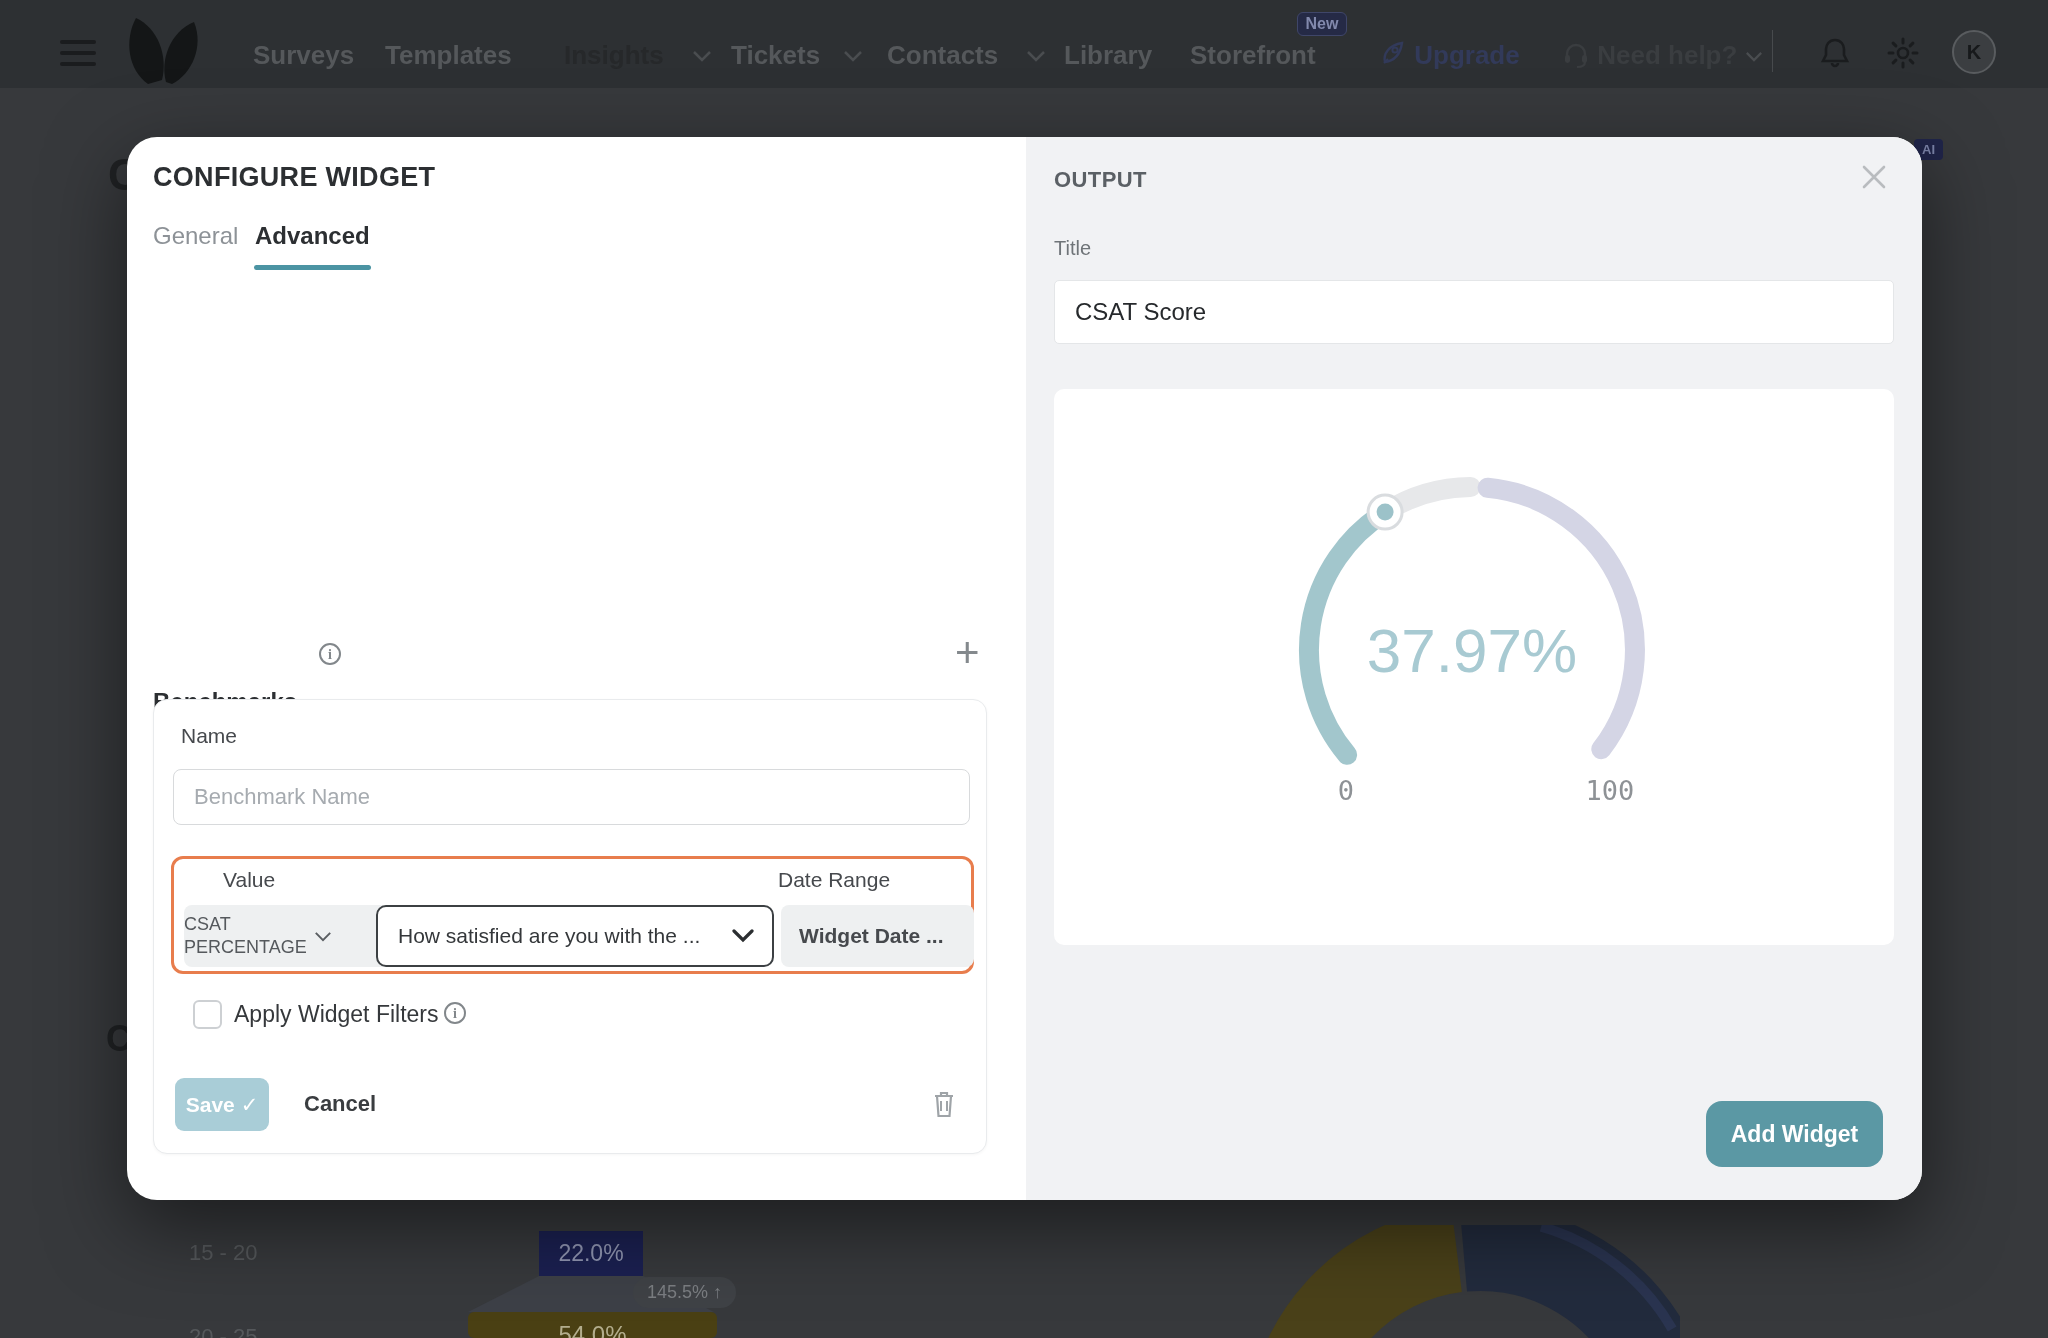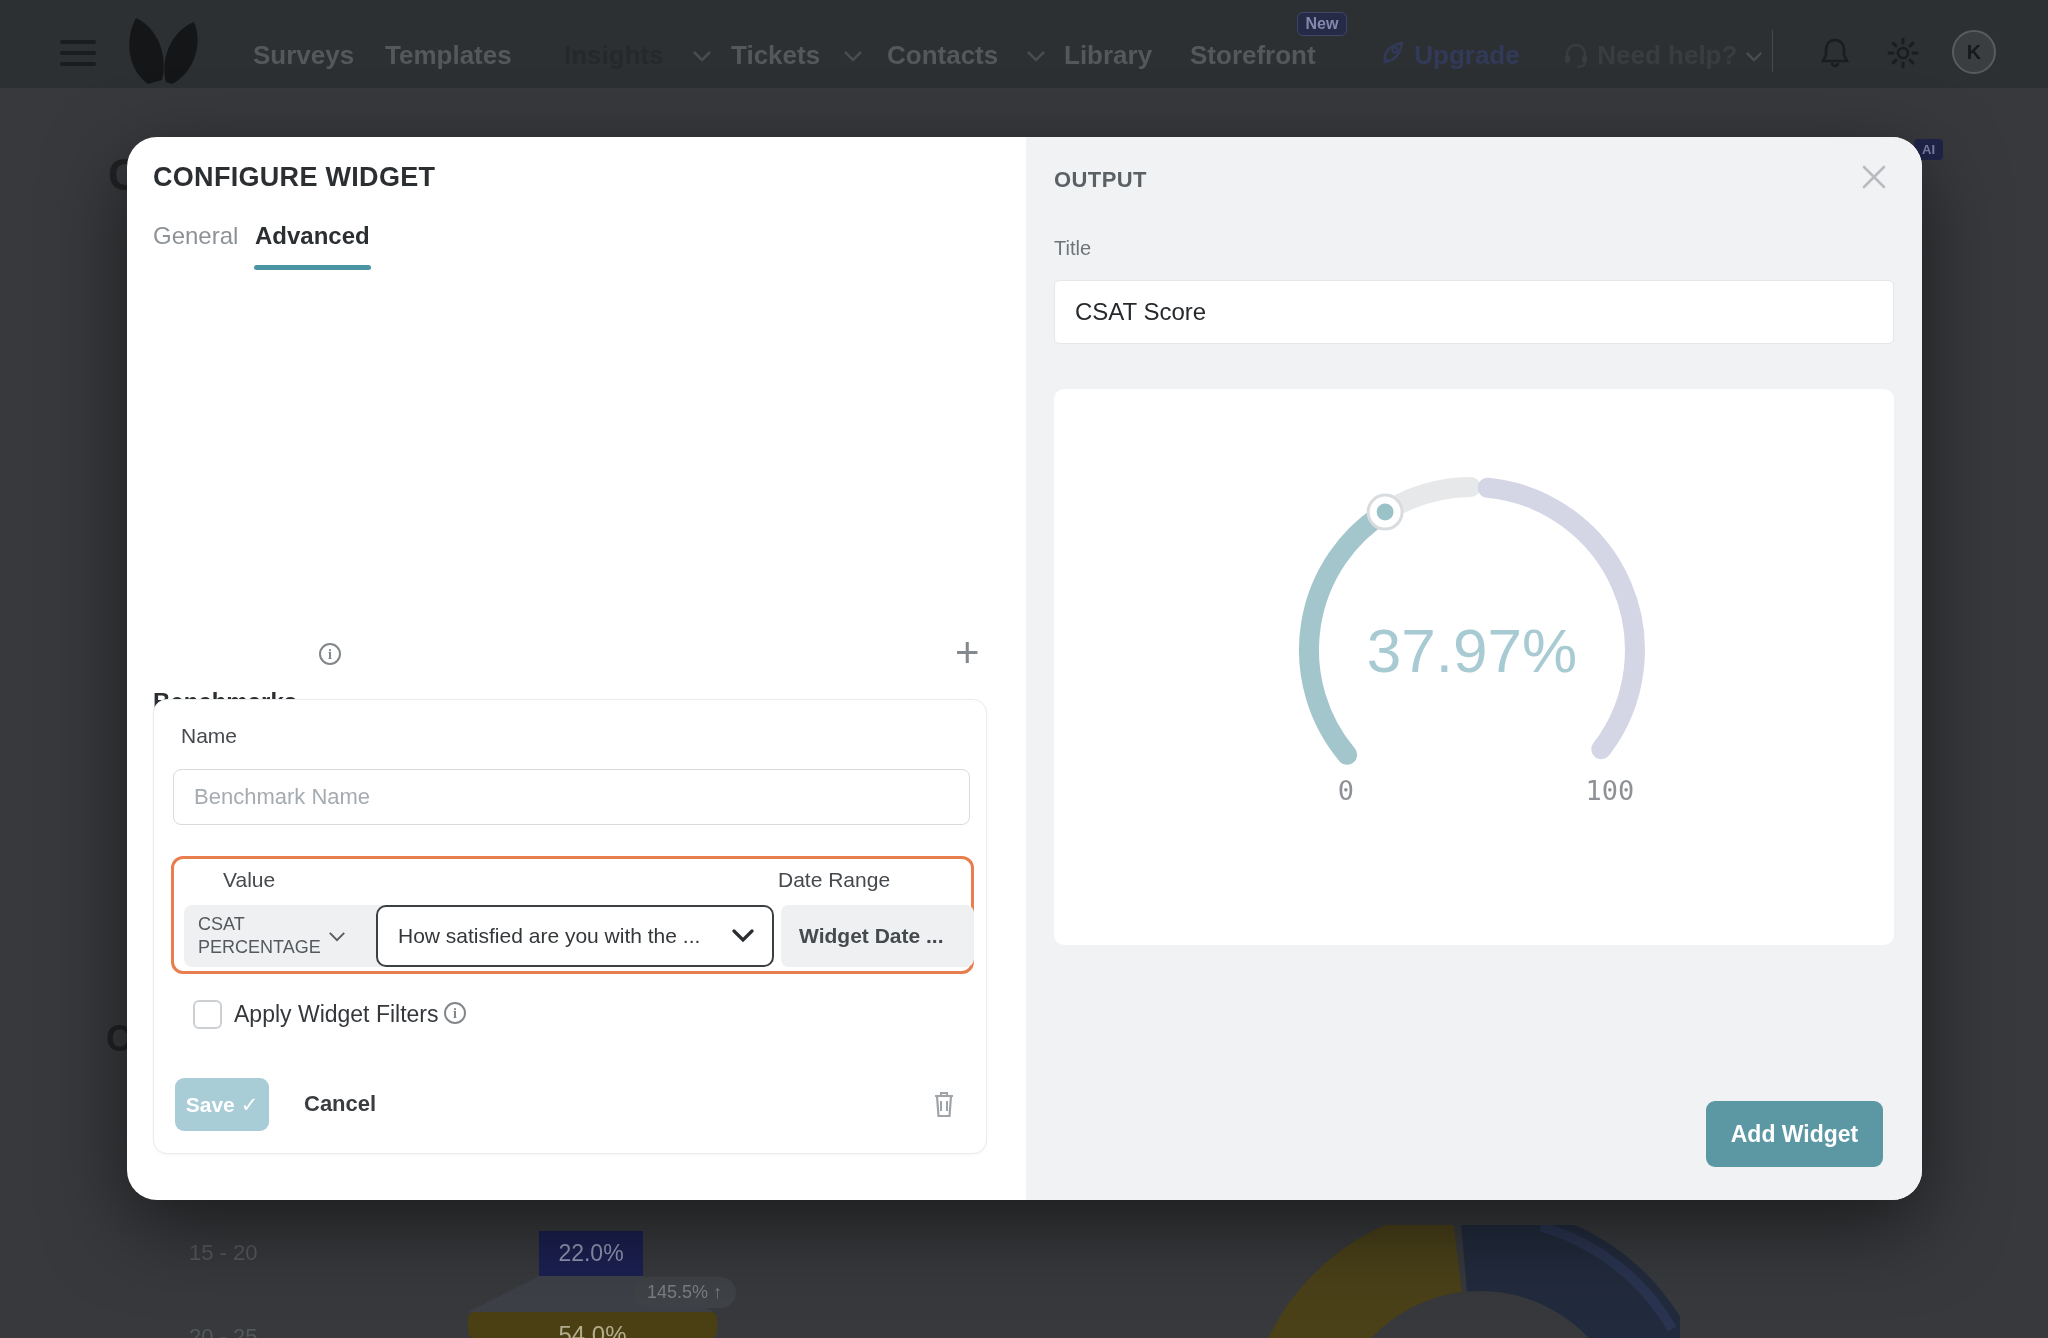--- a/index.html
+++ b/index.html
@@ -57,41 +57,41 @@
   .field-label { font-size:21px; color:#46494d; }
   .name-label { position:absolute; left:27px; top:24px; }
   .text-input { position:absolute; border:1px solid #d8dadc; border-radius:8px; background:#fff; font-size:22px; display:flex; align-items:center; padding:0 20px; }
   .name-input { left:19px; top:69px; width:797px; height:56px; }
   .placeholder { color:#a6abb0; }
   .highlight-group { position:absolute; left:17px; top:156px; width:803px; height:118px; border:3px solid #e87d4d; border-radius:12px; }
   .hg-label-value { position:absolute; left:17px; top:9px;margin-left:32px; }
   .hg-label-date { position:absolute; left:604px; top:9px; }
   .select { position:absolute; top:46px; height:62px; border-radius:8px; display:flex; align-items:center; cursor:pointer; }
   .select.gray { background:#eef0f1; }
-  .metric-select { left:10px; width:214px; padding:0 10px 0 14px; }
+  .metric-select { left:10px; width:214px; padding:0 10px 0 0; }
   .metric-select .txt { font-size:18px; line-height:23px; color:#55595d; width:130px; }
   .question-select { left:202px; width:398px; background:#fff; border:2px solid #3c4043; border-radius:10px; padding:0 18px 0 20px; justify-content:space-between; }
   .question-select .txt { font-size:21px; color:#34373a; white-space:nowrap; }
   .date-select { left:607px; width:193px; padding:0 18px; }
   .date-select .txt { font-size:21px; font-weight:600; color:#46494d; white-space:nowrap; overflow:hidden; }
   .checkbox { position:absolute; left:39px; top:300px; width:29px; height:29px; border:2px solid #cdd0d3; border-radius:6px; background:#fff; cursor:pointer; }
   .checkbox-label { position:absolute; left:80px; top:301px; font-size:23px; color:#35383b; }
   .filters-info { position:absolute; left:290px; top:302px; }
   .save-btn { position:absolute; left:21px; top:378px; width:94px; height:53px; background:#a9cdd7; border:none; border-radius:9px; color:#ffffff; font-size:21px; font-weight:600; cursor:pointer; font-family:inherit; }
   .cancel-btn { position:absolute; left:150px; top:391px; font-size:22px; font-weight:600; color:#3a3d40; cursor:pointer; }
   .trash { position:absolute; left:776px; top:388px; cursor:pointer; }
 
   
   .output-panel { position:absolute; left:899px; top:0; width:896px; height:1063px; background:#f1f2f4; border-radius:0 30px 30px 0; }
   .output-title { position:absolute; left:28px; top:30px; font-size:22px; font-weight:700; color:#5b6065; letter-spacing:0.4px; }
   .close-btn { position:absolute; left:832px; top:24px; cursor:pointer; }
   .title-label { position:absolute; left:28px; top:100px; font-size:20px; color:#6f7478; }
   .title-input { left:28px; top:143px; width:840px; height:64px; border:1px solid #e4e6e8; border-radius:5px; font-size:24px; color:#26292c; }
   .gauge-card { position:absolute; left:28px; top:252px; width:840px; height:556px; background:#fff; border-radius:10px; }
-  .add-widget { position:absolute; left:680px; top:964px; width:177px; height:66px; background:#5b98a4; border:none; border-radius:9px; color:#fff; font-size:23px; font-weight:700; cursor:pointer; font-family:inherit; }
+  .add-widget { position:absolute; left:680px; top:964px; width:177px; height:66px; background:#5b98a4; border:none; border-radius:16px; color:#fff; font-size:23px; font-weight:700; cursor:pointer; font-family:inherit; }
 </style>
 </head>
 <body>
 
 <div class="screen">
 
   <div class="topnav">
     <div class="hamburger">
         <span></span>
         <span></span>

